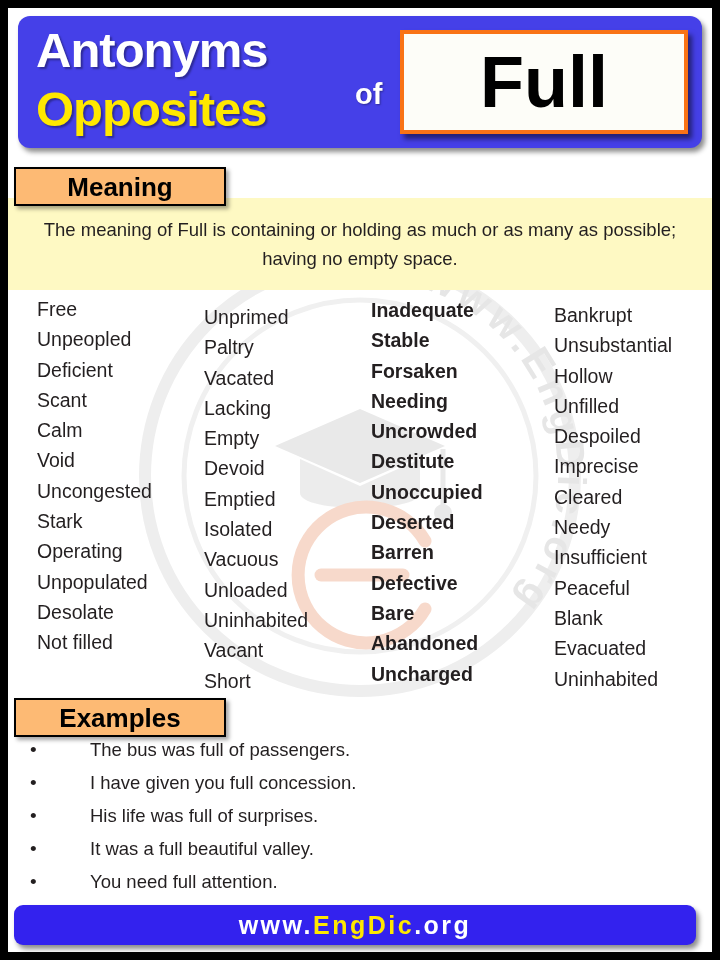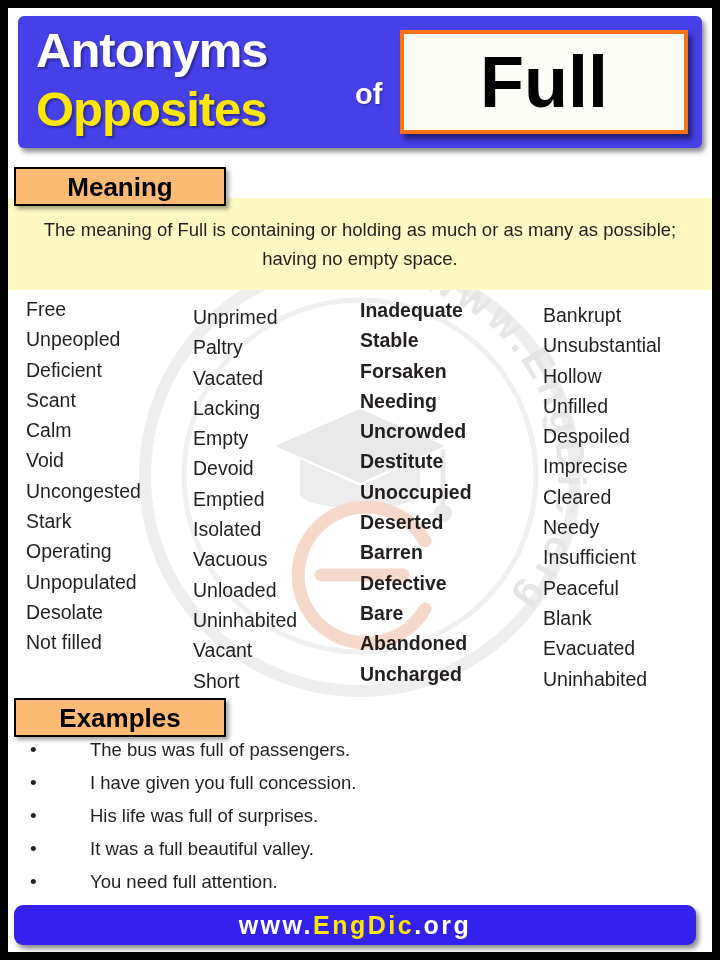--- a/index.html
+++ b/index.html
@@ -49,21 +49,21 @@
   .watermark svg { display: block; width: 100%; height: 100%; }
 
   
   .header {
     position: absolute;
     left: 10px;
     top: 8px;
     width: 684px;
     height: 132px;
     background: #4540e8;
-    border-radius: 6px;
+    border-radius: 12px;
     box-shadow: 3px 4px 5px rgba(0,0,0,0.45);
     z-index: 3;
   }
   .header-inner {
     position: relative;
     width: 100%;
     height: 100%;
   }
   .title-block {
     position: absolute;
@@ -179,20 +179,21 @@
     position: absolute;
     left: 0;
     top: 286px;
     width: 704px;
     height: 400px;
     z-index: 2;
   }
   .col {
     position: absolute;
     top: 0;
+    margin-left: 11px;
   }
   .col-0 { left: 18px;  }
   .col-1 { left: 185px; top: 8px; }
   .col-2 { left: 352px; top: 1px; font-weight: bold; }
   .col-3 { left: 535px; top: 6px; }
 
   .word-item {
     font-size: 19.5px;
     line-height: 30.3px;
     color: #231f20;

